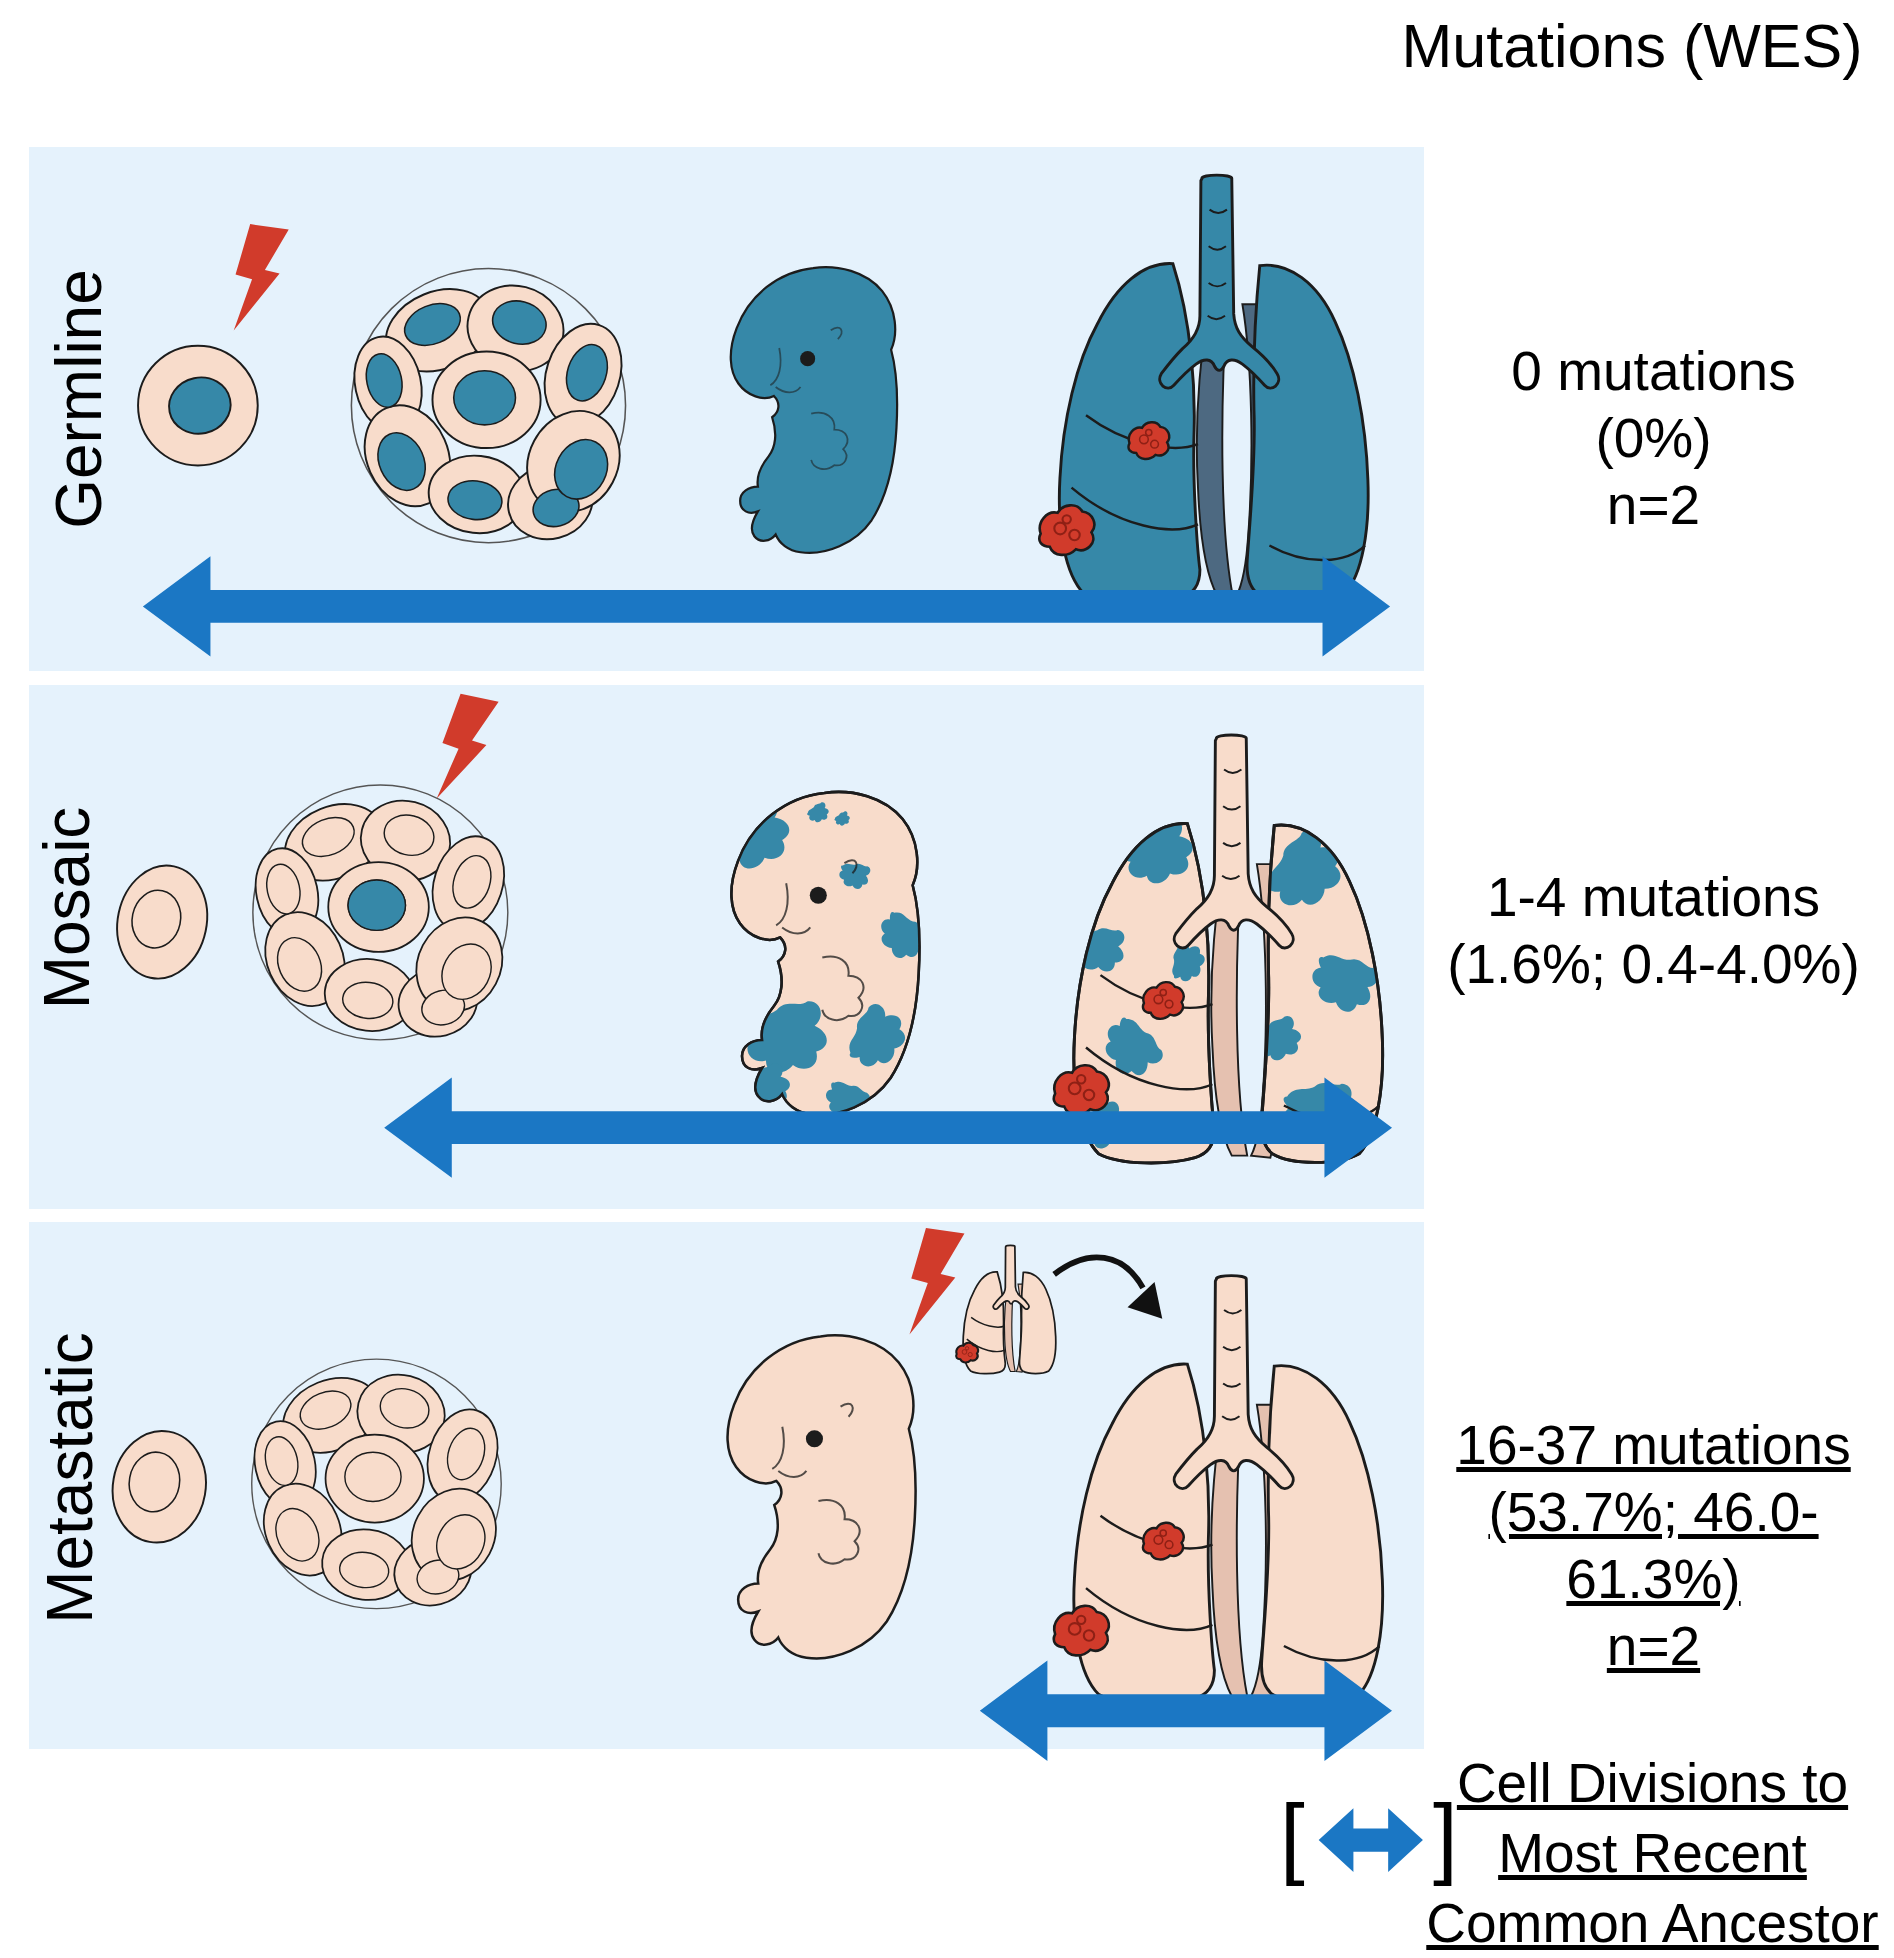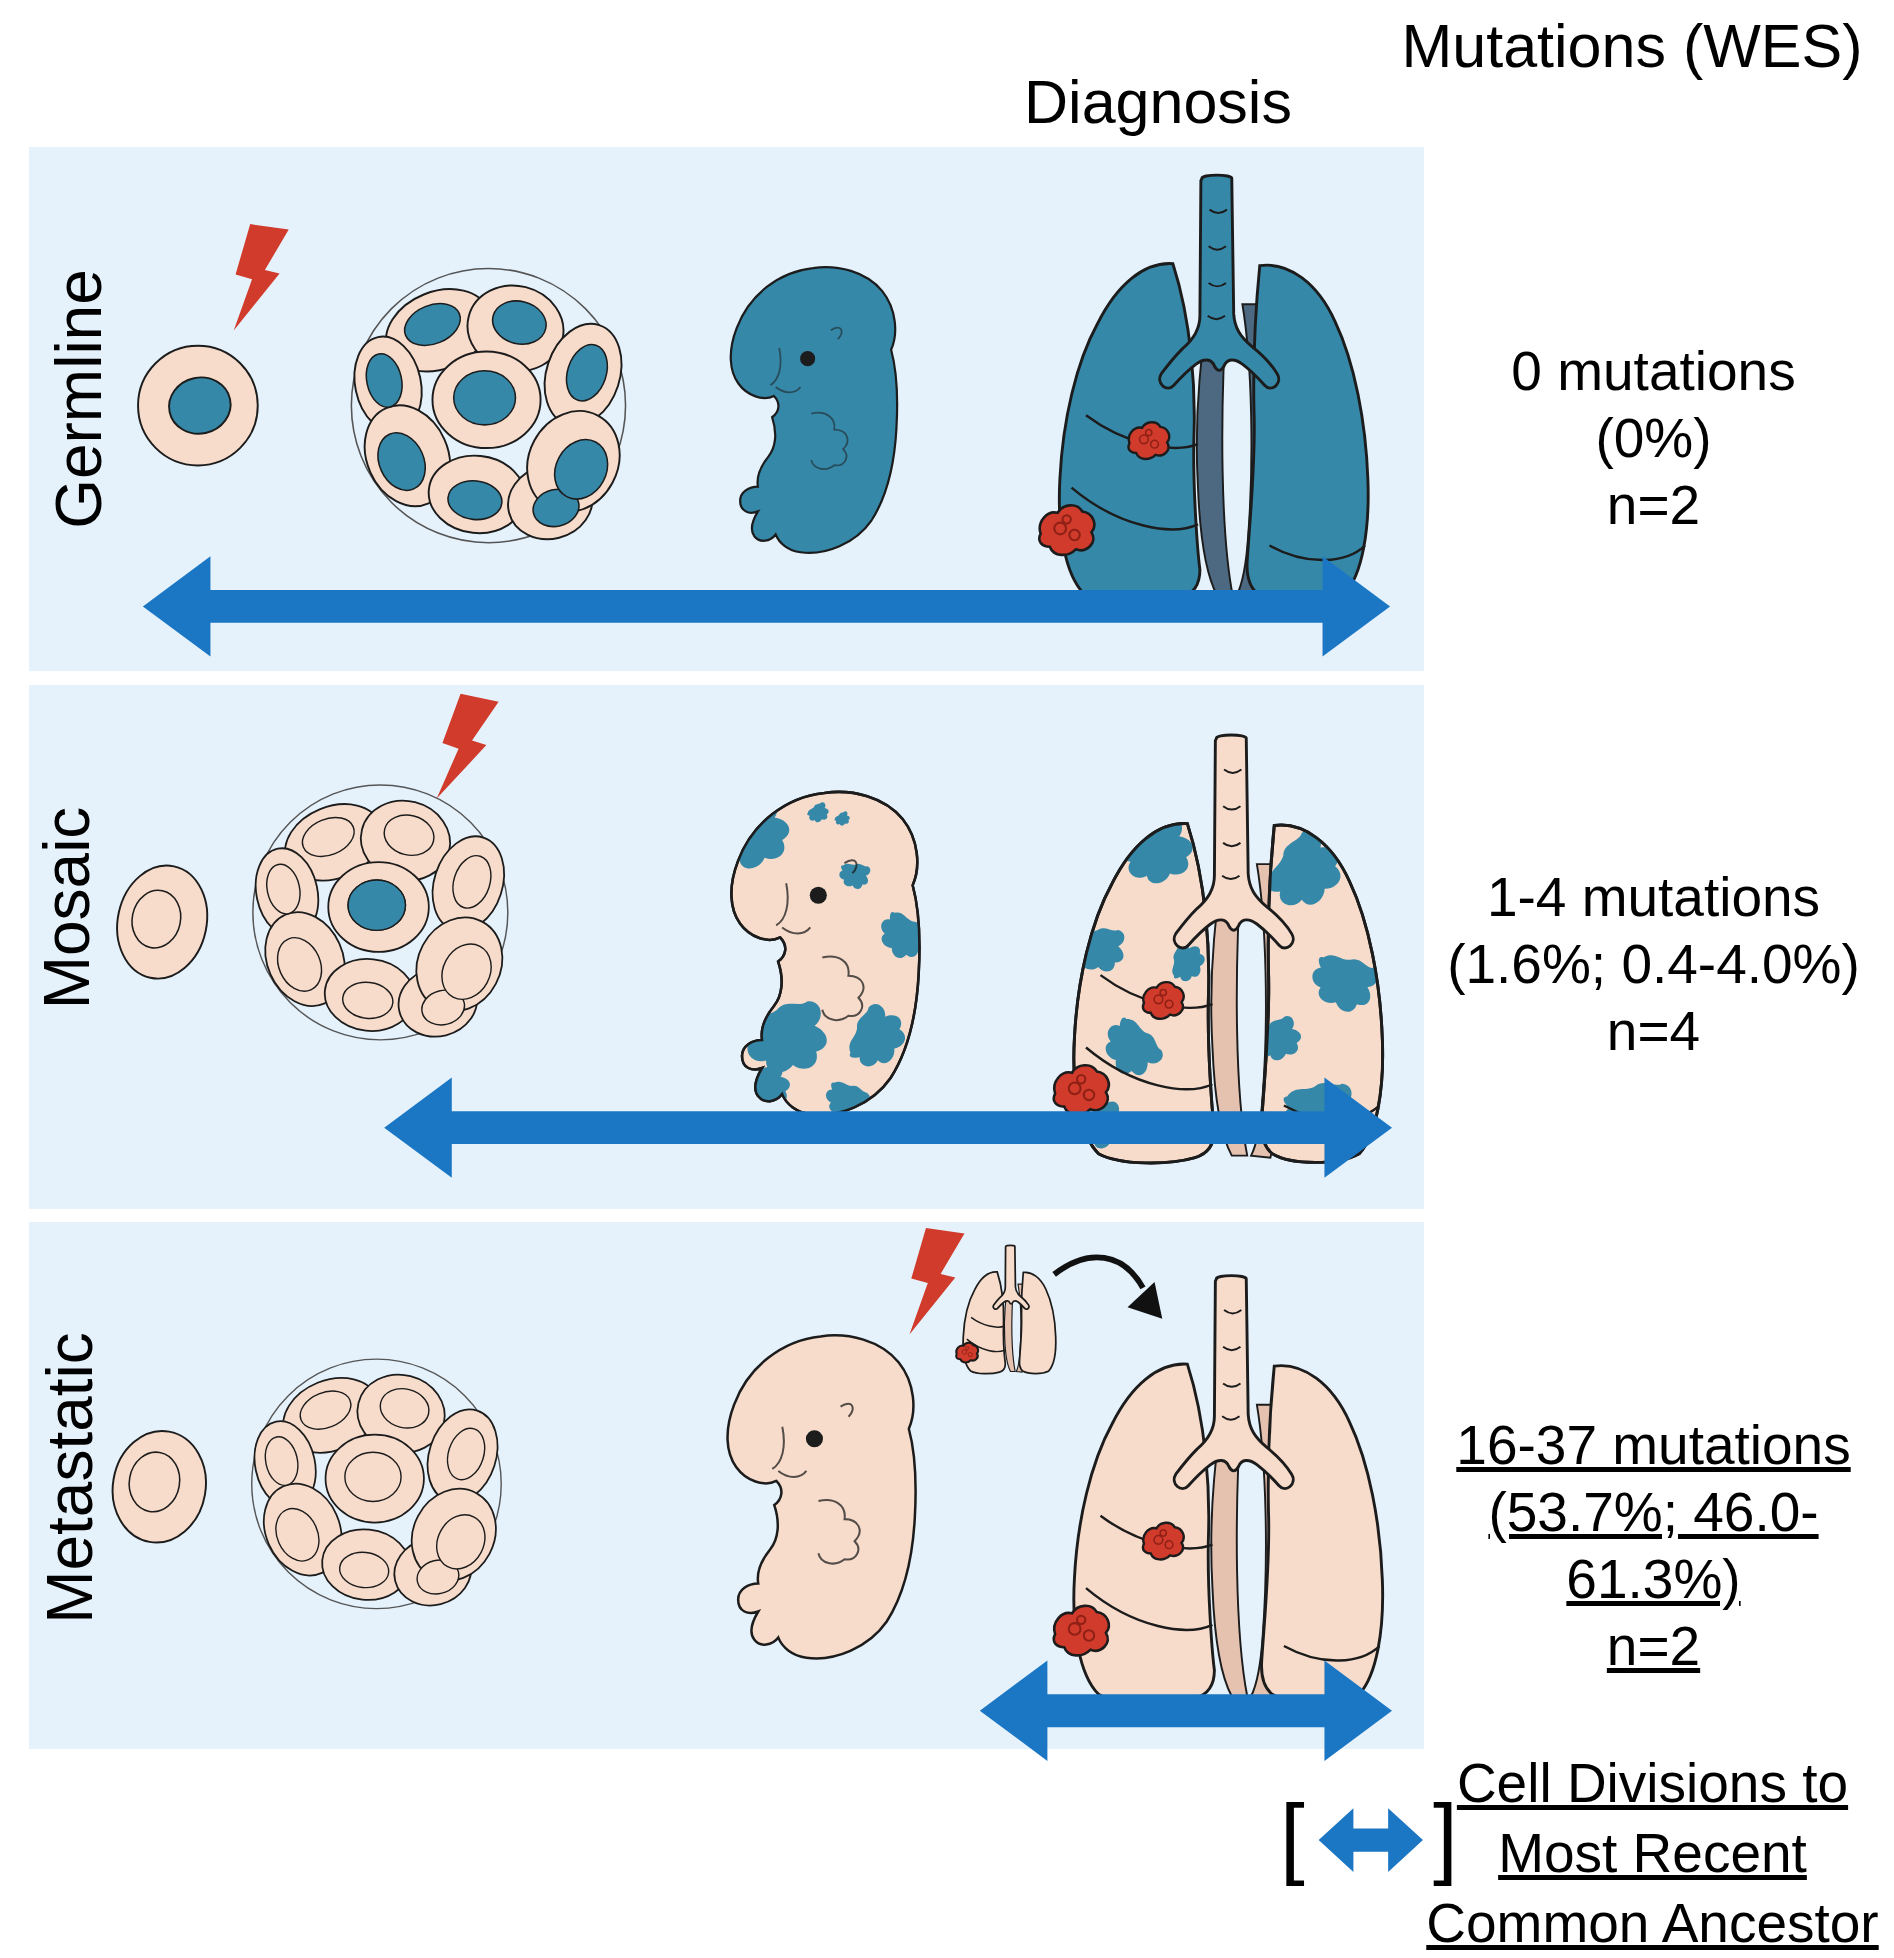--- a/index.html
+++ b/index.html
@@ -59,38 +59,36 @@
 </style>
 </head>
 <body>
 
 <div class="canvas">
 
   <div class="panel" id="panel-germline"></div>
   <div class="panel" id="panel-mosaic"></div>
   <div class="panel" id="panel-metastatic"></div>
 
-  <div class="hdr diag">Diagnosis</div>
   <div class="hdr shared">
     <div>Mutations (WES)</div>
   </div>
 
   <div class="rowlabel" id="label-germline">Germline</div>
   <div class="rowlabel" id="label-mosaic">Mosaic</div>
   <div class="rowlabel" id="label-metastatic">Metastatic</div>
 
   <div class="annot" id="annot-germline">
     <div>0 mutations</div>
     <div>(0%)</div>
     <div>n=2</div>
   </div>
   <div class="annot" id="annot-mosaic">
     <div>1-4 mutations</div>
     <div>(1.6%; 0.4-4.0%)</div>
-    <div>n=4</div>
   </div>
   <div class="annot" id="annot-metastatic">
     <div>16-37 mutations</div>
     <div>(53.7%; 46.0-61.3%)</div>
     <div>n=2</div>
   </div>
 
   <div class="bracket" id="bracket-left">[</div>
   <div class="bracket" id="bracket-right">]</div>
   <div class="legend-caption">

